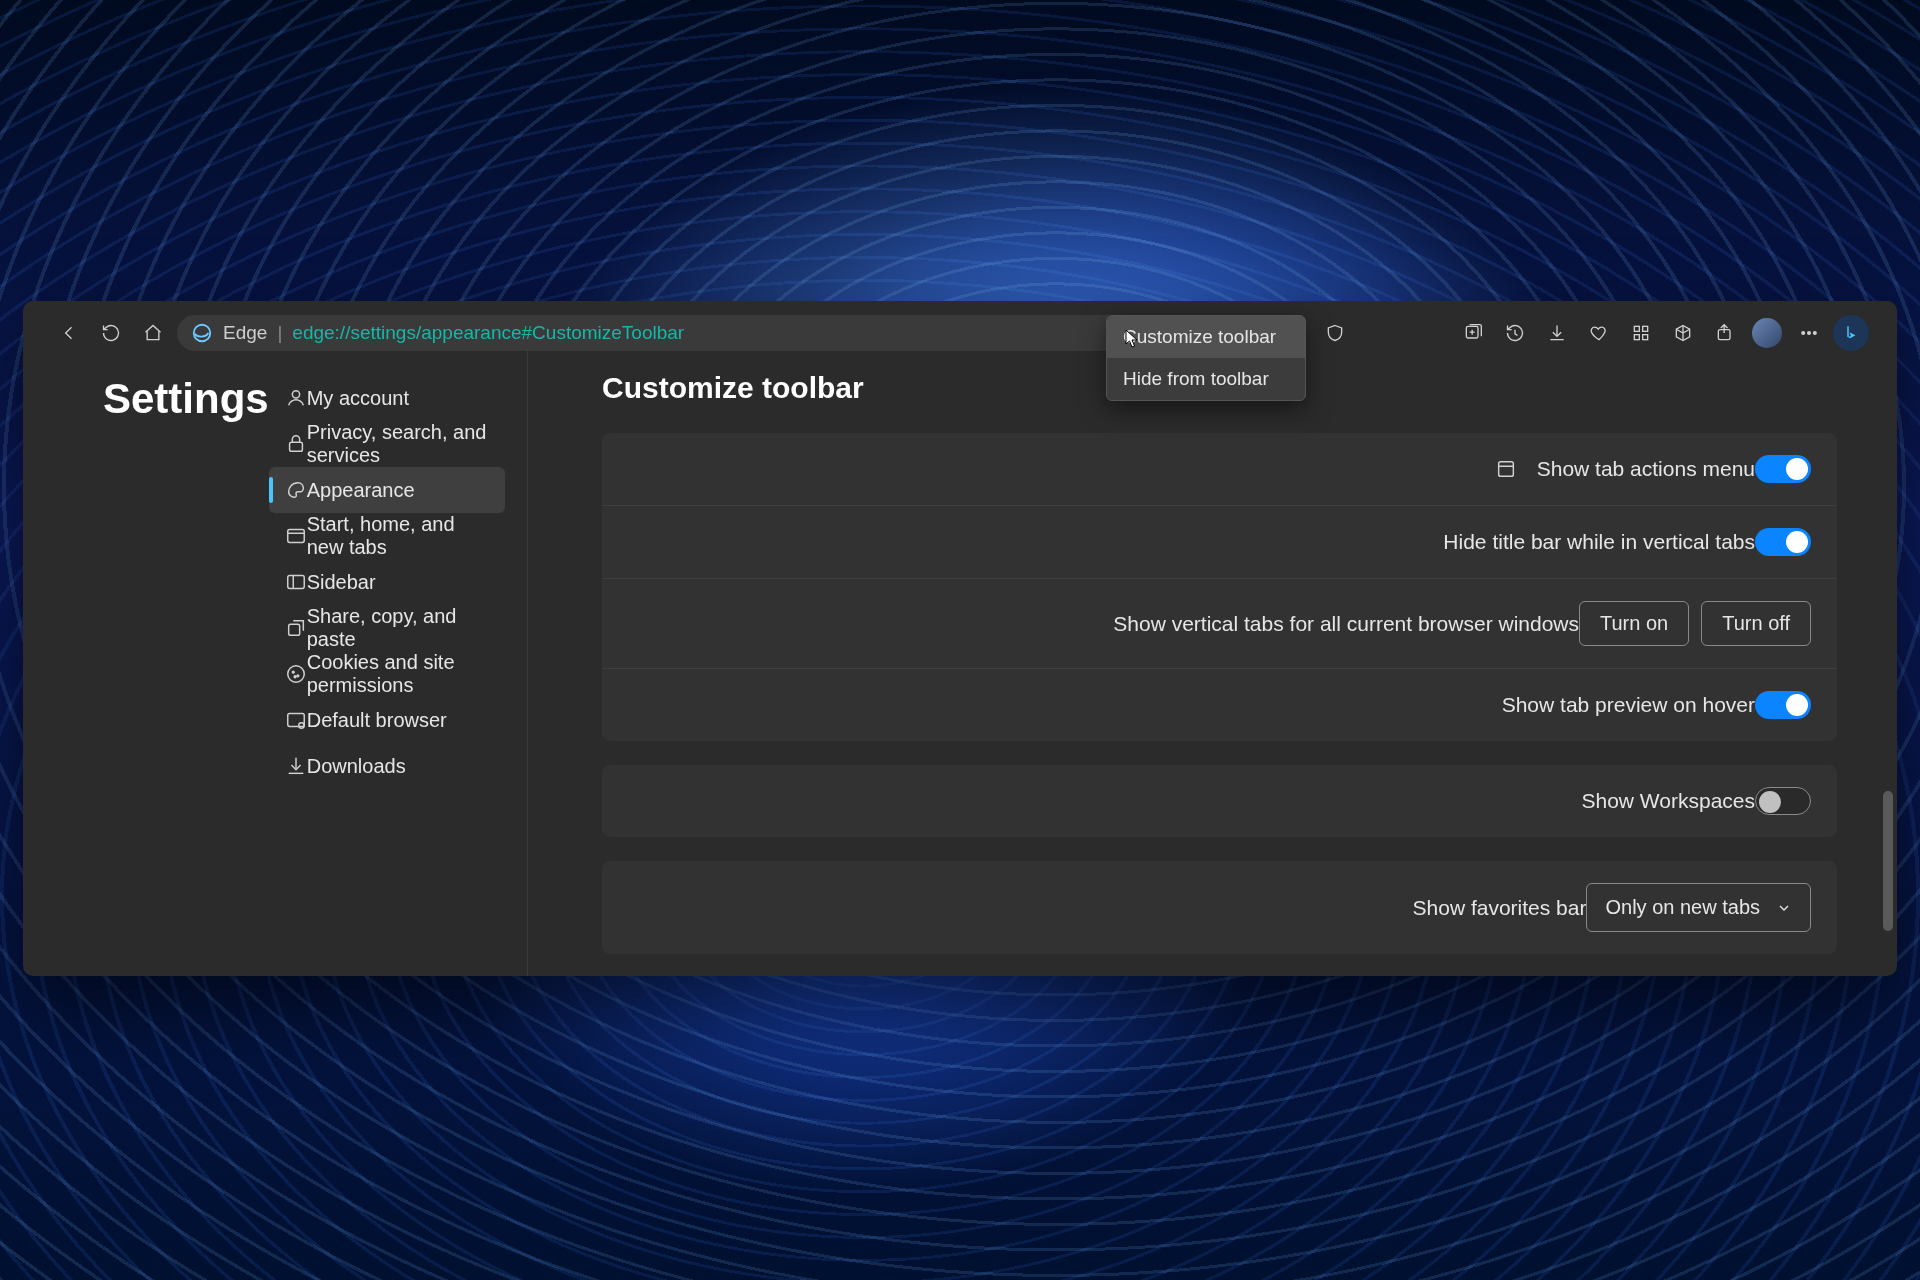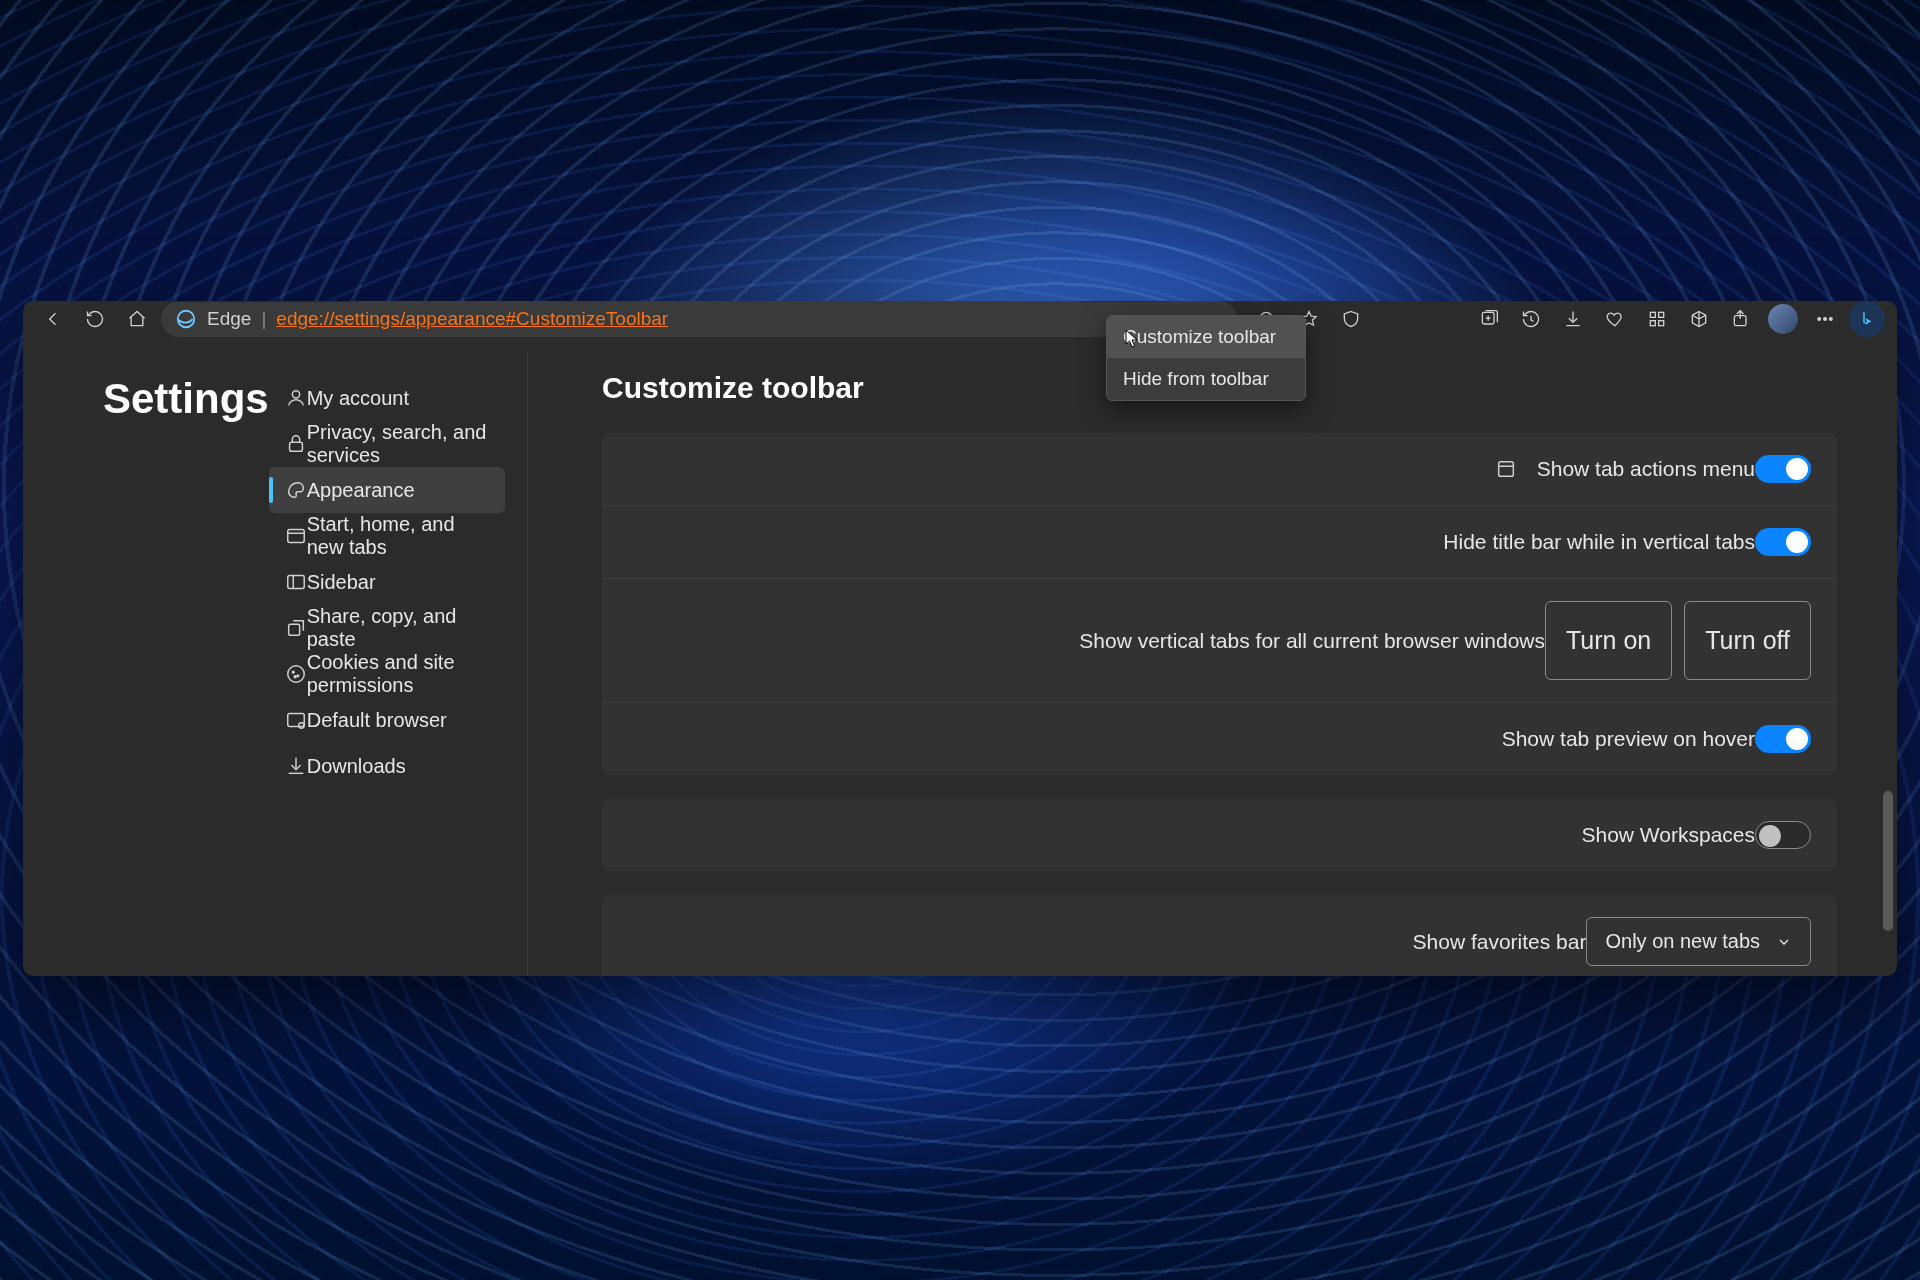--- a/index.html
+++ b/index.html
@@ -49,22 +49,22 @@
   }
   .tab-strip2 {
     position:absolute; left:1058px; top:-13px;
     width:90px; height:14px;
     background:#2b2b2b;
     border-top-left-radius:10px; border-top-right-radius:10px;
   }
 
   .toolbar {
     height: 50px;
-    display: flex; align-items: flex-start;
-    padding: 0 12px;
+    display: flex; align-items: flex-end;
+    padding: 0 28px;
     gap: 6px;
     background: #2b2b2b;
   }
   .tbtn {
     width: 36px; height: 36px;
     display:flex; align-items:center; justify-content:center;
     border-radius: 6px;
     color: #d0d0d0;
     cursor: pointer;
   }
@@ -76,21 +76,21 @@
     border-radius: 18px;
     display:flex; align-items:center;
     padding: 0 14px;
     gap: 10px;
     color:#cfcfcf;
     font-size: 19px;
   }
   .addr .edge-ico { width:22px; height:22px; display:inline-flex; align-items:center; justify-content:center; }
   .addr .edge-ico svg { width:22px; height:22px; }
   .addr .pipe { color:#888; }
-  .addr .url { color:#f97316;text-decoration:underline; }
+  .addr .url { color:#14b8a6; }
   .right-icons { display:flex; align-items:center; gap:6px; padding-left:6px; }
   .profile { width:30px; height:30px; border-radius:50%; background:linear-gradient(135deg,#6a87b5,#33466a); }
   .bing-circle { width:36px; height:36px; border-radius:50%; background:#1d3557; display:flex; align-items:center; justify-content:center; }
   .bing-circle svg { width:18px; height:18px; }
 
   .context-menu {
     position: absolute;
     left: 1083px; top: 14px;
     width: 200px;
     background: #3c3c3c;
@@ -183,21 +183,21 @@
     width:56px; height:28px; border-radius:14px; position:relative; cursor:pointer;
   }
   .toggle.on { background:#0a84ff; }
   .toggle.off { background:#2a2a2a; border:1px solid #8a8a8a; }
   .toggle .knob { position:absolute; top:3px; width:22px; height:22px; border-radius:50%; background:#fff; }
   .toggle.on .knob { right:3px; }
   .toggle.off .knob { left:3px; background:#c0c0c0; }
 
   .btn-outline {
     border:1px solid #8a8a8a; background:transparent; color:#e6e6e6;
-    padding: 24px 20px; border-radius:6px; font-size:25px; cursor:pointer;
+    padding: 10px 20px; border-radius:6px; font-size:20px; cursor:pointer;
   }
   .btn-group { display:flex; gap:12px; }
 
   .select {
     border:1px solid #8a8a8a; border-radius:6px;
     padding: 12px 18px; display:flex; align-items:center; gap:16px;
     font-size:20px; cursor:pointer; color:#e6e6e6;
   }
   .select svg { width:16px; height:16px; stroke:#e6e6e6; stroke-width:2; fill:none; }
 

